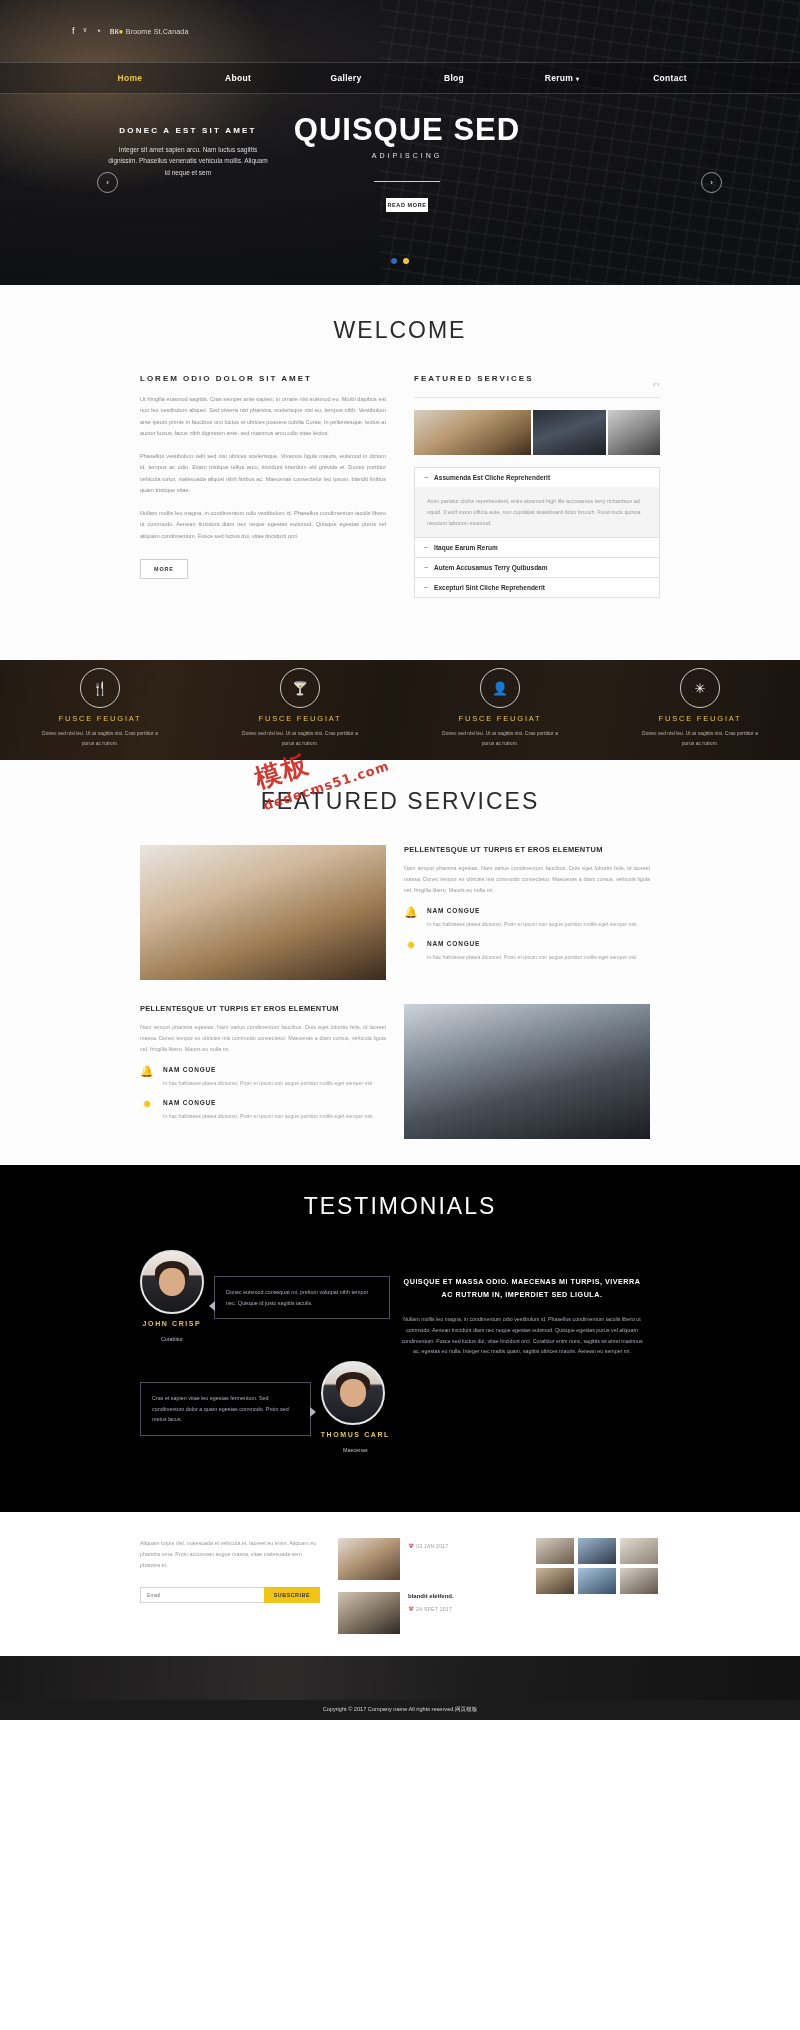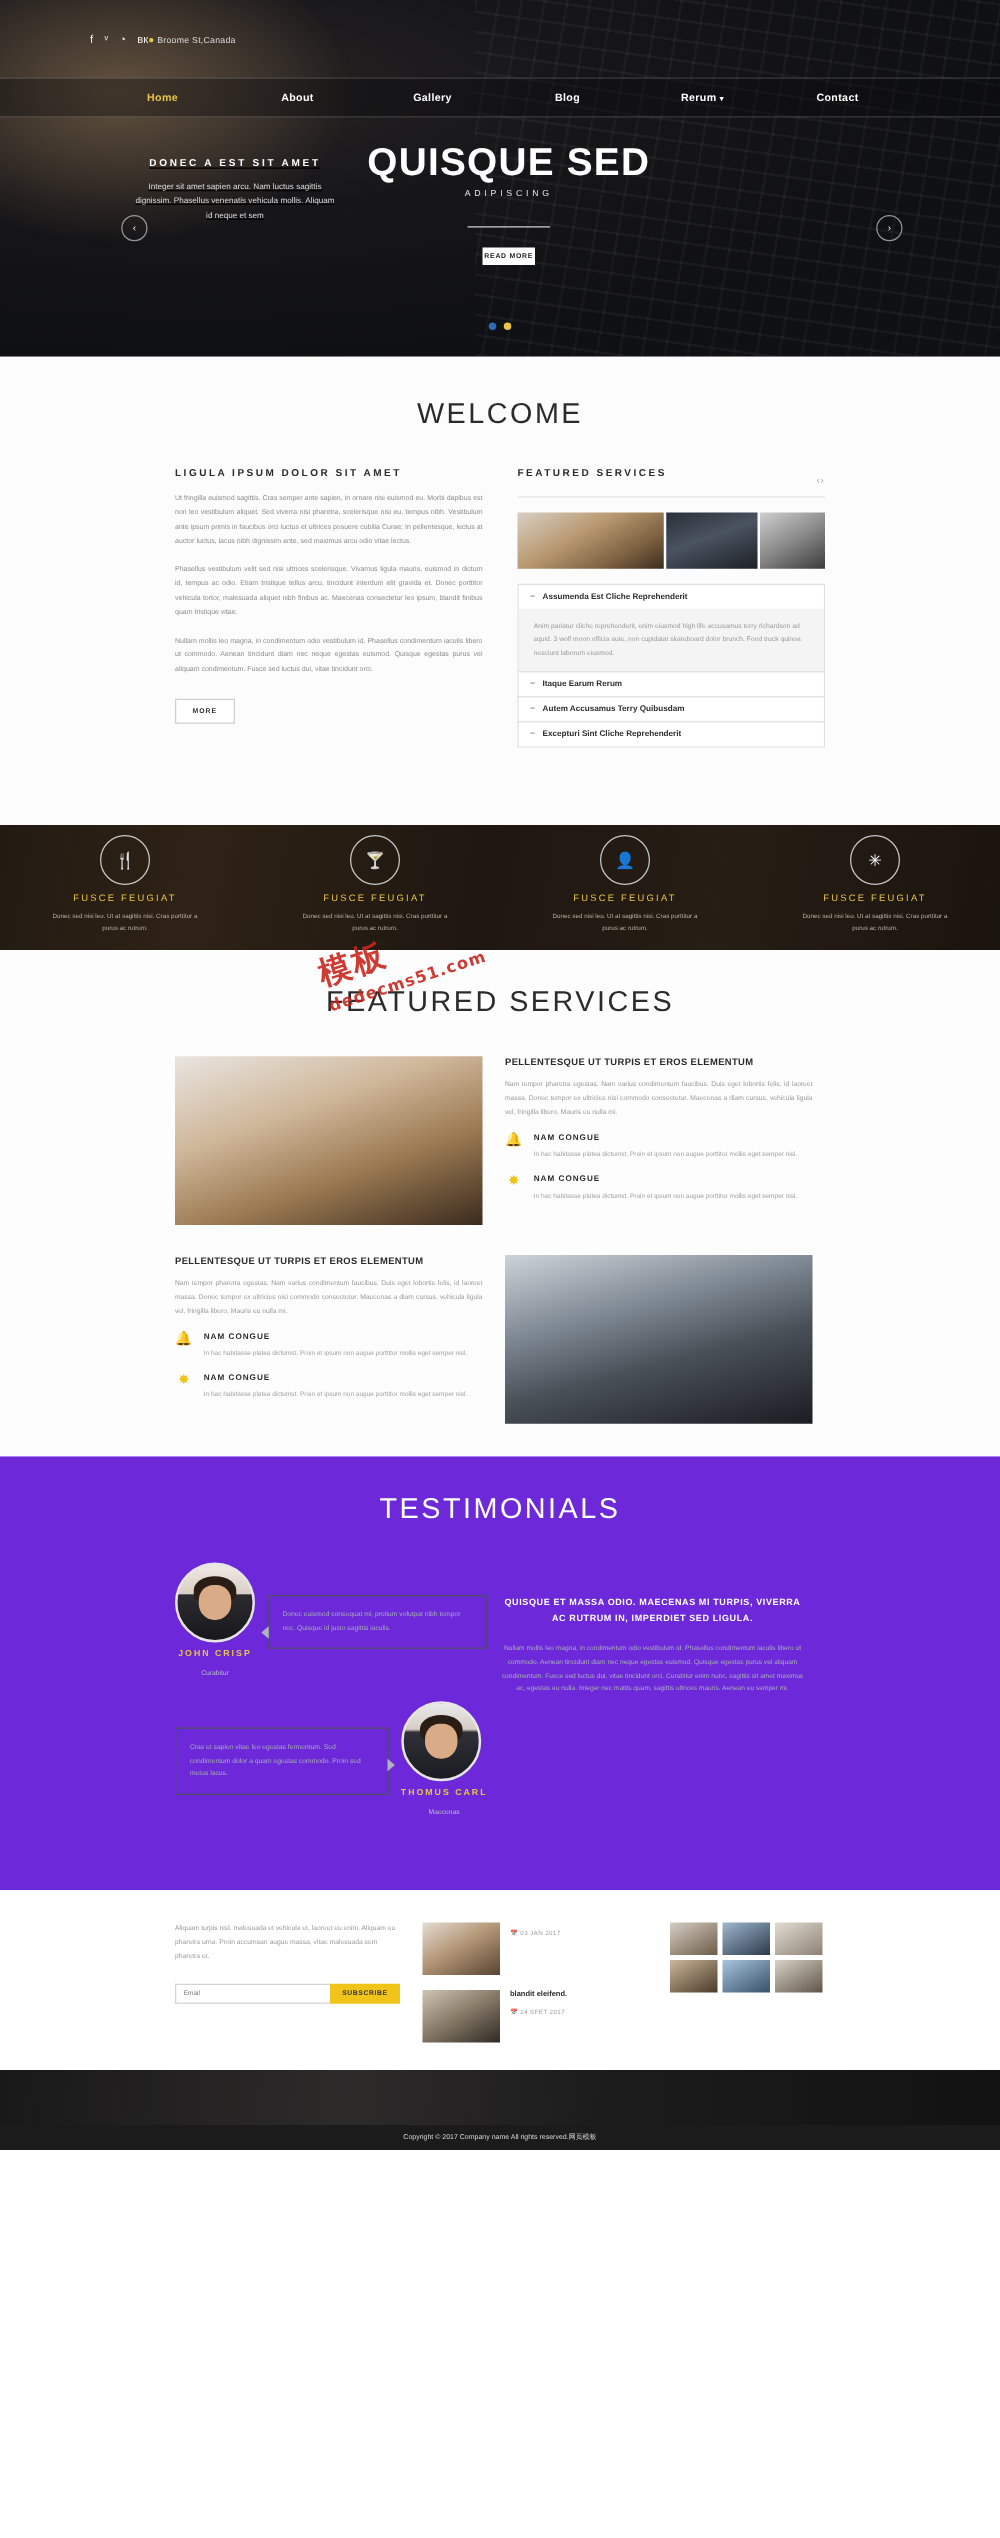--- a/index.html
+++ b/index.html
@@ -69,21 +69,21 @@
     font-size:8.5px; font-weight:bold; letter-spacing:.3px;
     padding: 10px 0; width: 70px; text-align:center;
     margin: 0 17px;
   }
   .nav a.active { color:#e8c547; }
   .nav a .caret { font-size:6px; }
 
   
   .slider { position:relative; z-index:4; height:180px; }
   .slide-left {
-    position:absolute; left:108px; top:32px; width:160px; text-align:center;text-decoration:underline;
+    position:absolute; left:108px; top:32px; width:160px; text-align:center;
   }
   .slide-left h4 {
     color:#fff; font-size:8px; letter-spacing:2.2px; font-weight:bold;
     margin-bottom: 9px;
   }
   .slide-left p { color:#dcdcdc; font-size:6.5px; line-height:1.75; }
   .slide-right { position:absolute; left:262px; top:20px; width:290px; text-align:center; }
   .slide-right h1 {
     color:#fff; font-size:31px; font-weight:700; letter-spacing:1px; line-height:1;
   }
@@ -176,21 +176,21 @@
   .fcol { width:246px; }
   .fcol h4 { font-size:7.5px; font-weight:bold; color:#2b2b2b; letter-spacing:.3px; margin-bottom:9px; }
   .fcol > p { font-size:5.4px; line-height:1.95; color:#9a9a9a; margin-bottom:12px; text-align:justify;}
   .feat { display:flex; gap:9px; margin-bottom:11px; }
   .feat .ic { width:14px; color:#f0c419; font-size:11px; text-align:center; line-height:1; }
   .feat h6 { font-size:6.5px; font-weight:bold; color:#2b2b2b; letter-spacing:.8px; margin-bottom:5px; }
   .feat p { font-size:5.2px; line-height:1.95; color:#a2a2a2; }
   .frow2 { margin-top:24px; }
 
   
-  .tsec { background:#6d28d9; padding:28px 0 40px; }
+  .tsec { background:#000000; padding:28px 0 40px; }
   .tsec .h2 { color:#ffffff; }
   .tgrid { width:520px; margin:0 auto; display:flex; gap:8px; }
   .tleft { width:250px; }
   .trow { display:flex; align-items:center; gap:10px; margin-bottom:16px; }
   .trow.rev { flex-direction:row-reverse; }
   .ava {
     width:64px; height:64px; border-radius:50%; border:2px solid #e6e6e6; flex:0 0 64px;
     position:relative; overflow:hidden;
   }
   .ava.f { background:linear-gradient(180deg,#efe9e4 0%, #d9cfc6 38%, #2b2b30 40%, #17171c 100%); }
@@ -301,21 +301,21 @@
         <i></i>
         <i class="on"></i>
       </div>
     </div>
   </section>
 
   <section class="welcome">
     <h2 class="h2">WELCOME</h2>
     <div class="wrap">
       <div class="col-l">
-        <div class="ttl">LIGULA IPSUM DOLOR SIT AMET</div>
+        <div class="ttl">LOREM ODIO DOLOR SIT AMET</div>
         <p class="body-p">Ut fringilla euismod sagittis. Cras semper ante sapien, in ornare nisi euismod eu. Morbi dapibus est non leo vestibulum aliquet. Sed viverra nisi pharetra, scelerisque nisi eu, tempus nibh. Vestibulum ante ipsum primis in faucibus orci luctus et ultrices posuere cubilia Curae; In pellentesque, lectus at auctor luctus, lacus nibh dignissim ante, sed maximus arcu odio vitae lectus.</p>
         <p class="body-p">Phasellus vestibulum velit sed nisi ultrices scelerisque. Vivamus ligula mauris, euismod in dictum id, tempus ac odio. Etiam tristique tellus arcu, tincidunt interdum elit gravida et. Donec porttitor vehicula tortor, malesuada aliquet nibh finibus ac. Maecenas consectetur leo ipsum, blandit finibus quam tristique vitae.</p>
         <p class="body-p">Nullam mollis leo magna, in condimentum odio vestibulum id. Phasellus condimentum iaculis libero ut commodo. Aenean tincidunt diam nec neque egestas euismod. Quisque egestas purus vel aliquam condimentum. Fusce sed luctus dui, vitae tincidunt orci.</p>
         <button class="morebtn">MORE</button>
       </div>
 
       <div class="col-r">
         <div class="fs-head">
           <div class="ttl">FEATURED SERVICES</div>
           <div class="fs-nav">‹›</div>

